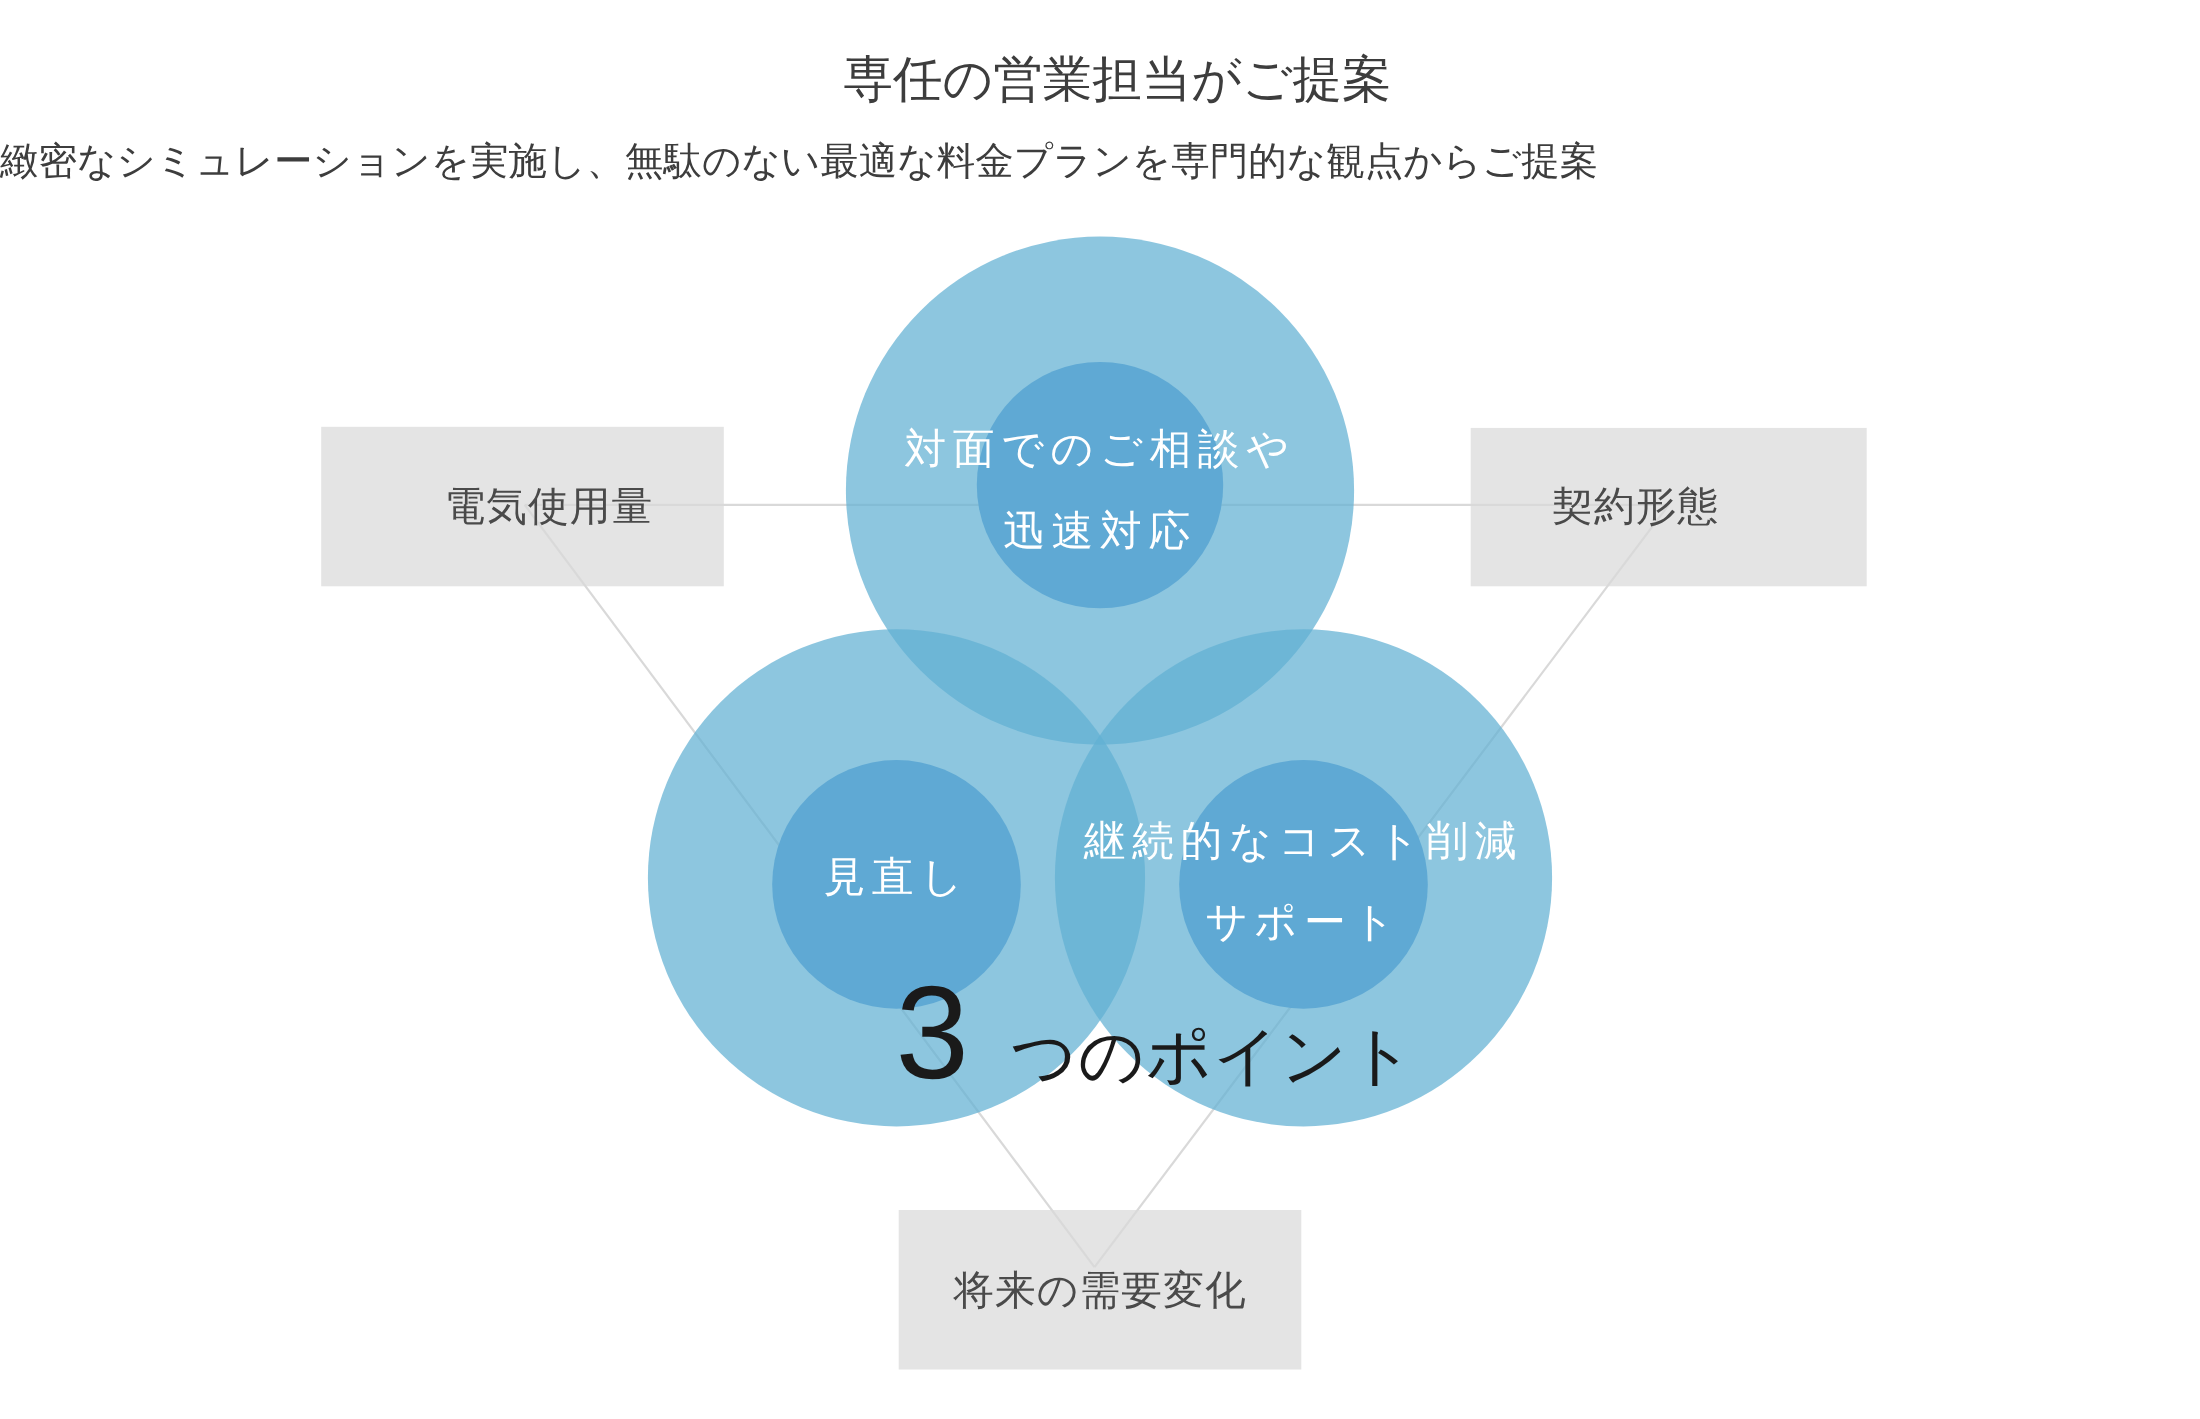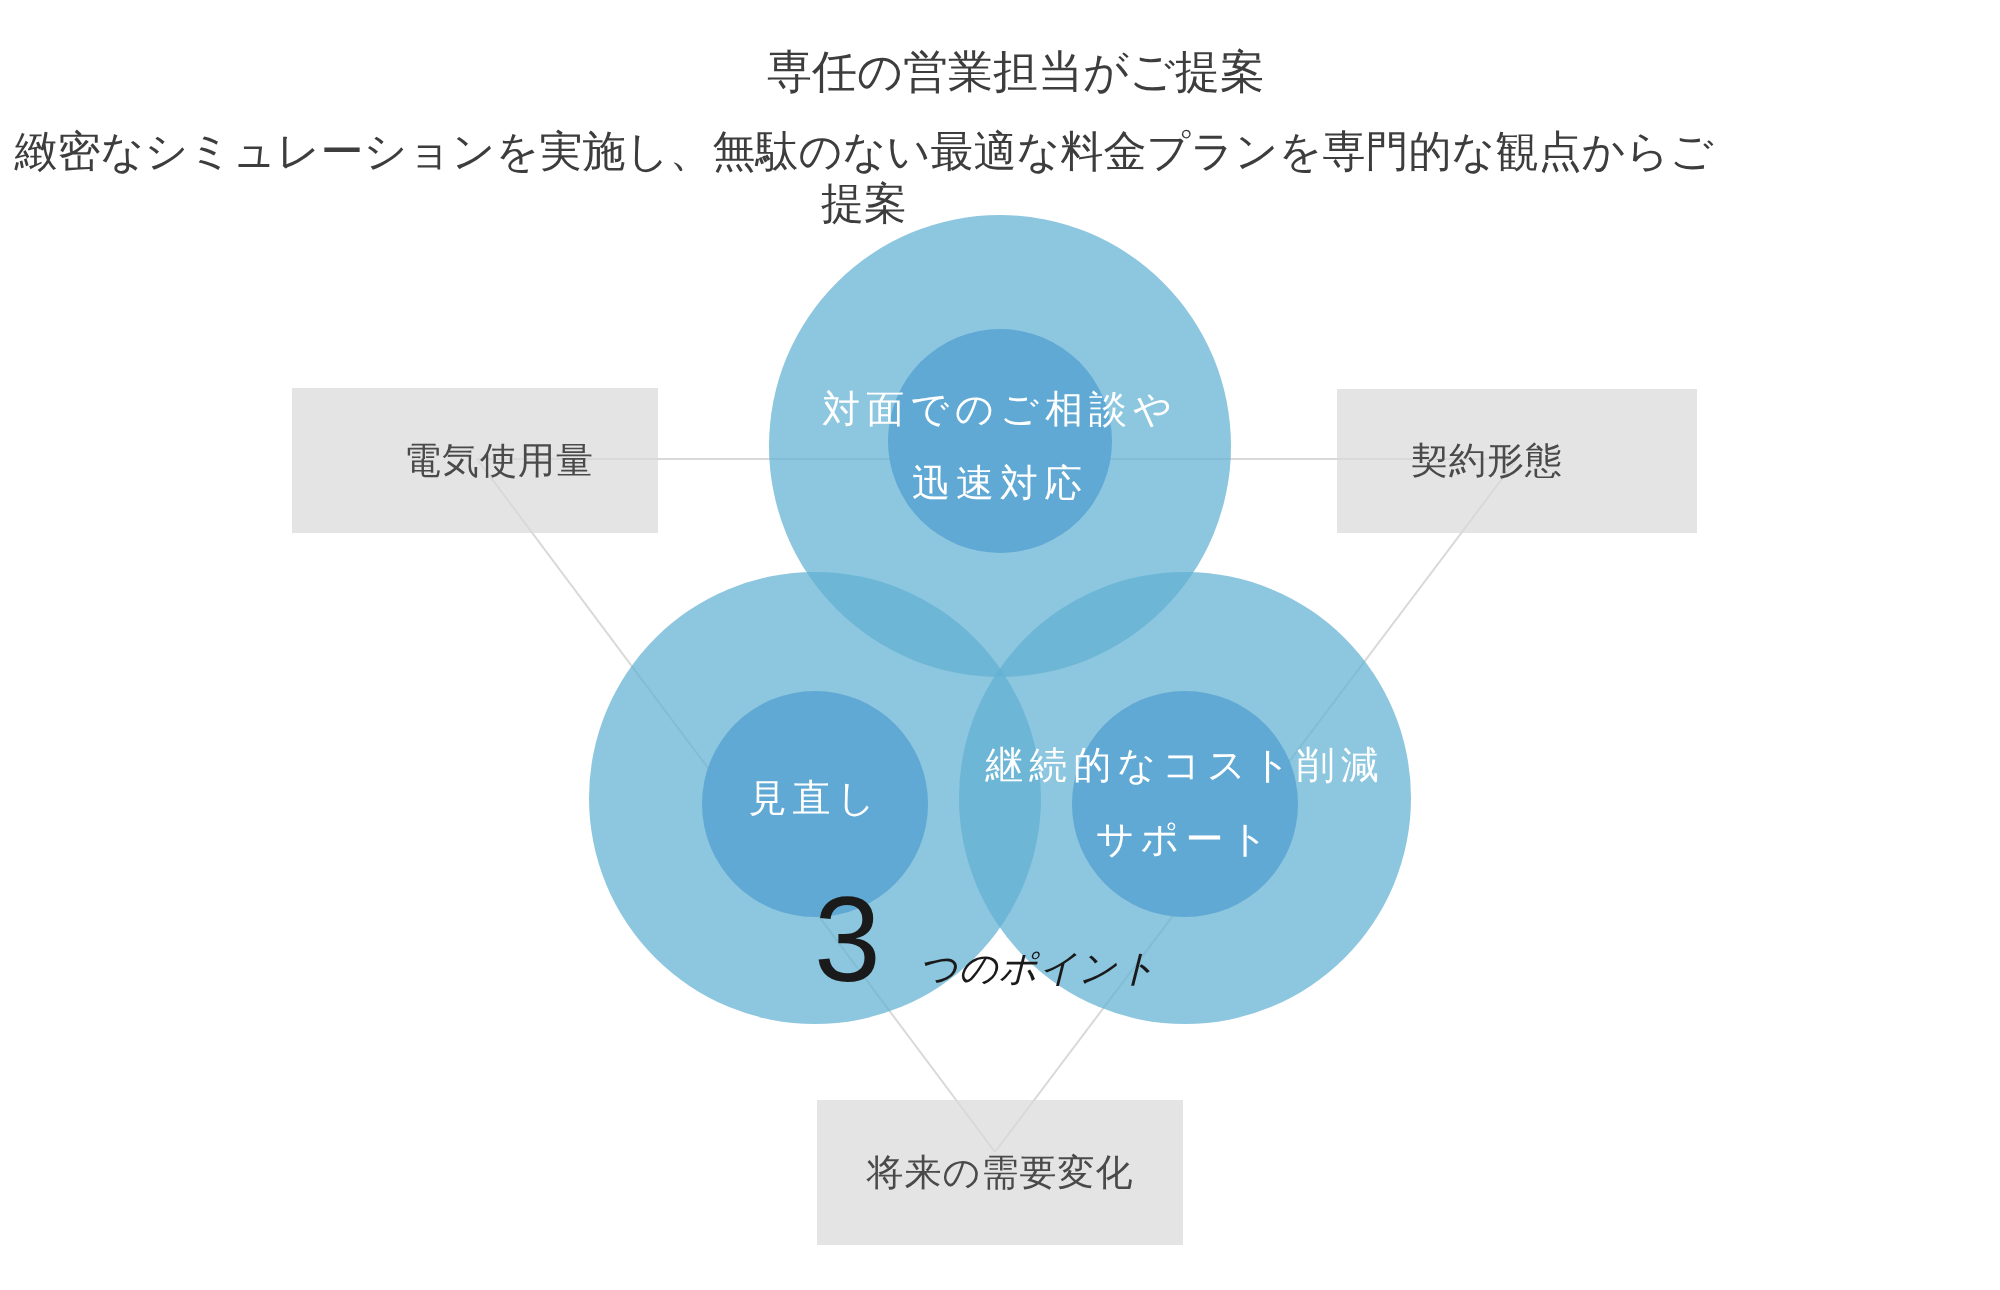--- a/index.html
+++ b/index.html
@@ -18,22 +18,22 @@
     left: 0; top: 28px; width: 2000px;
     text-align: center;
     font-size: 45px;
     font-weight: 400;
     color: var(--heading-text, #3d3d3d);
     line-height: 1.25;
     margin: 16px;
   }
   .subtitle {
     left: 0; top: 126px; width: 1728px;
-    text-align: center;
-    font-size: 43px;
+    text-align: left;
+    font-size: 35px;
     font-weight: 400;
     color: var(--heading-text, #3d3d3d);
     line-height: 1.2;
     margin: 0;
   }
 
   
   .factor-bg { background: var(--factor-box-bg, #e4e4e4); }
   .factor-bg.left   { left: 292px;  top: 388px;  width: 366px; height: 145px; }
   .factor-bg.right  { left: 1337px; top: 389px;  width: 360px; height: 144px; }
@@ -79,21 +79,21 @@
   .circle-label.bottom-right { left: 959px; top: 576px; width: 452px; height: 452px; }
 
   
   .points-badge {
     left: 814px; top: 879px;
     display: flex; align-items: baseline;
     color: var(--badge-text, #1a1a1a);
     white-space: nowrap;
   }
   .points-number { font-size: 120px; line-height: 1; font-weight: 400; }
-  .points-label  { font-size: 38px;  line-height: 1; margin-left: 38px; letter-spacing: 1px; font-style: italic; }
+  .points-label  { font-size: 59px;  line-height: 1; margin-left: 38px; letter-spacing: 1px; }
 </style>
 </head>
 <body>
 
 <div class="stage">
 
   <h1 class="abs title">専任の営業担当がご提案</h1>
   <p class="abs subtitle">緻密なシミュレーションを実施し、無駄のない最適な料金プランを専門的な観点からご提案</p>
 
   <div class="abs factor-bg left"></div>

